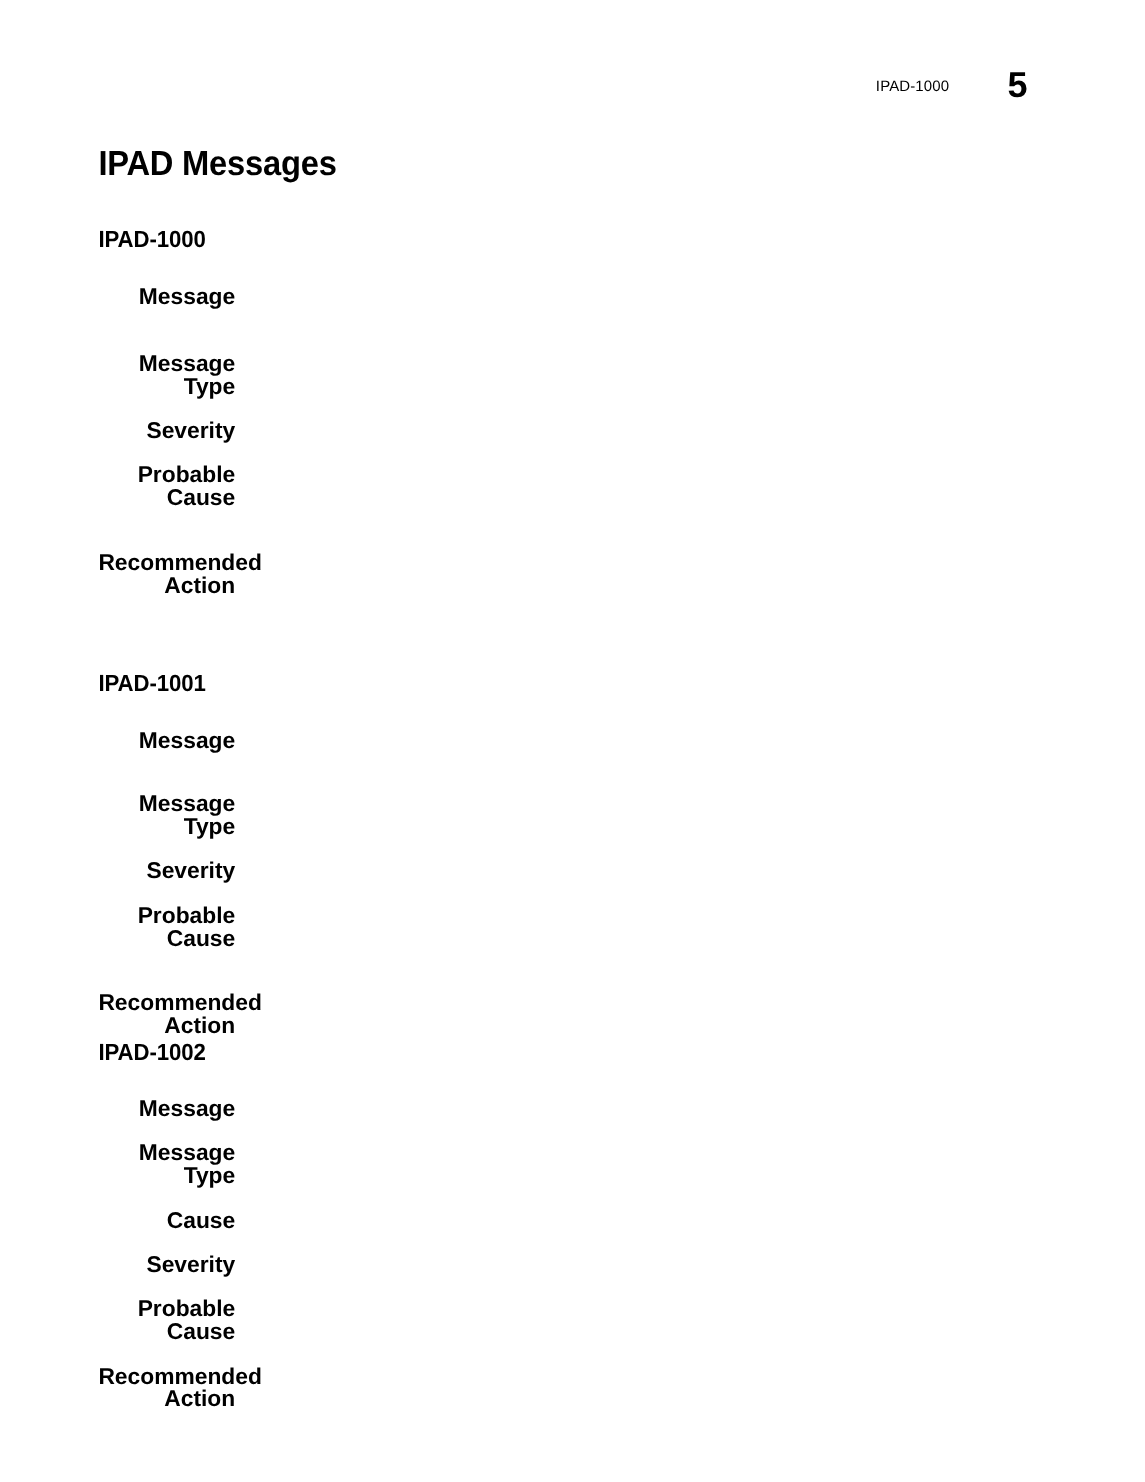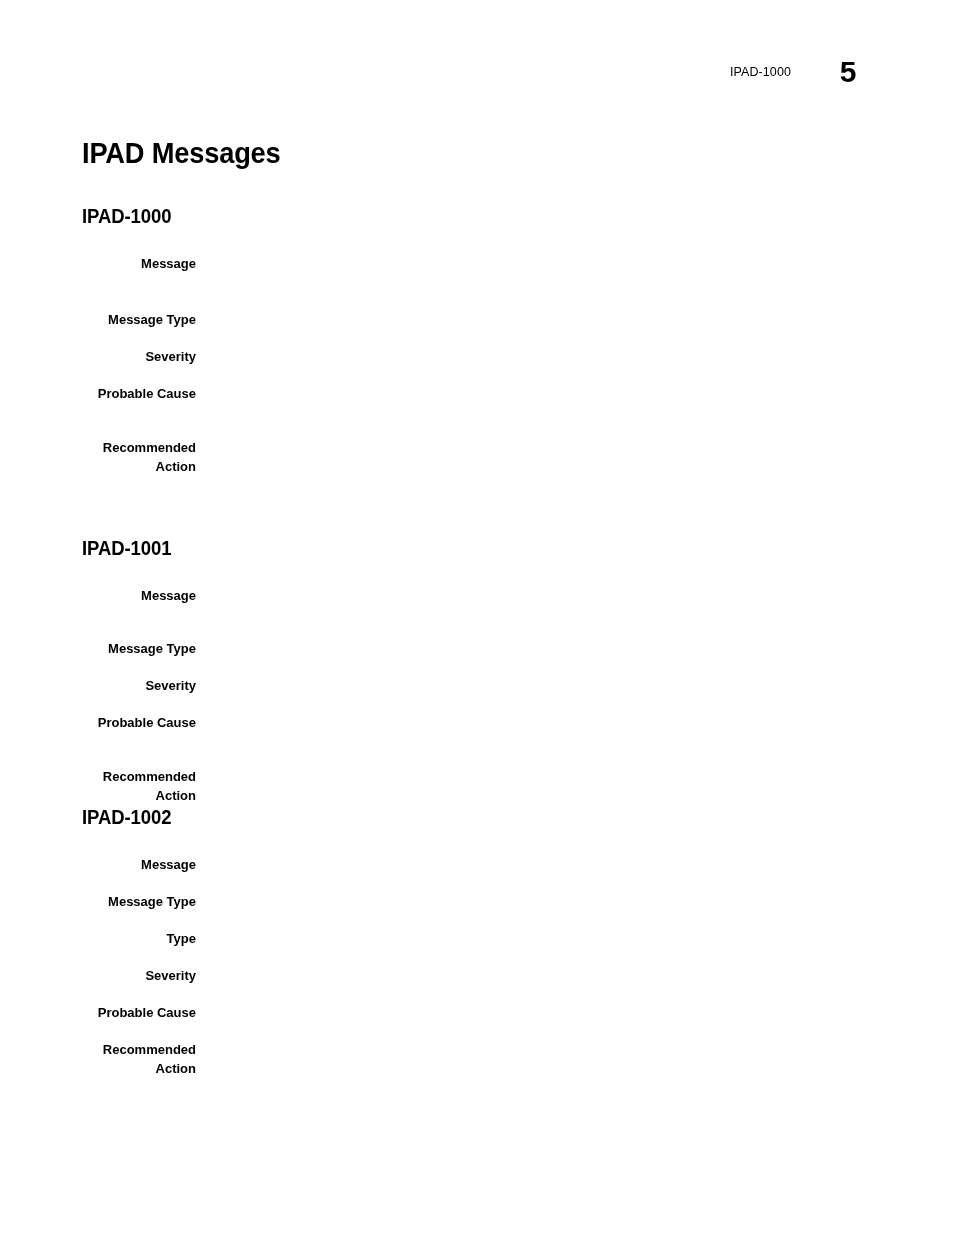--- a/index.html
+++ b/index.html
@@ -52,21 +52,21 @@
     font-size: 30px;
     font-weight: 700;
     line-height: 40px;
     color: #000000;
   }
 
   
   .content {
     position: absolute;
     left: 82px;
-    top: 136px;
+    top: 120px;
     width: 790px;
   }
 
   .doc-title {
     font-size: 29px;
     font-weight: 700;
     line-height: 34px;
     letter-spacing: -0.2px;
     margin: 0 0 0 0;
     color: #000000;
@@ -93,21 +93,21 @@
     padding: 0;
   }
   .field-row {
     display: flex;
     align-items: flex-start;
   }
   .field-label {
     width: 114px;          
     flex: 0 0 114px;
     text-align: right;
-    font-size: 13px;
+    font-size: 19px;
     font-weight: 700;
     line-height: 19px;
     color: #000000;
     white-space: pre-line;
   }
   .field-value {
     flex: 1 1 auto;
     margin-left: 18px;
     font-size: 13.3px;
     font-weight: 400;
@@ -188,21 +188,21 @@
           <div class="field-list">
             <div class="field-row" style="margin-bottom: 18px;">
               <div class="field-label">Message</div>
               <div class="field-value"></div>
             </div>
             <div class="field-row" style="margin-bottom: 18px;">
               <div class="field-label">Message Type</div>
               <div class="field-value"></div>
             </div>
             <div class="field-row" style="margin-bottom: 18px;">
-              <div class="field-label">Type</div>
+              <div class="field-label">Cause</div>
               <div class="field-value"></div>
             </div>
             <div class="field-row" style="margin-bottom: 18px;">
               <div class="field-label">Severity</div>
               <div class="field-value"></div>
             </div>
             <div class="field-row" style="margin-bottom: 18px;">
               <div class="field-label">Probable Cause</div>
               <div class="field-value"></div>
             </div>

